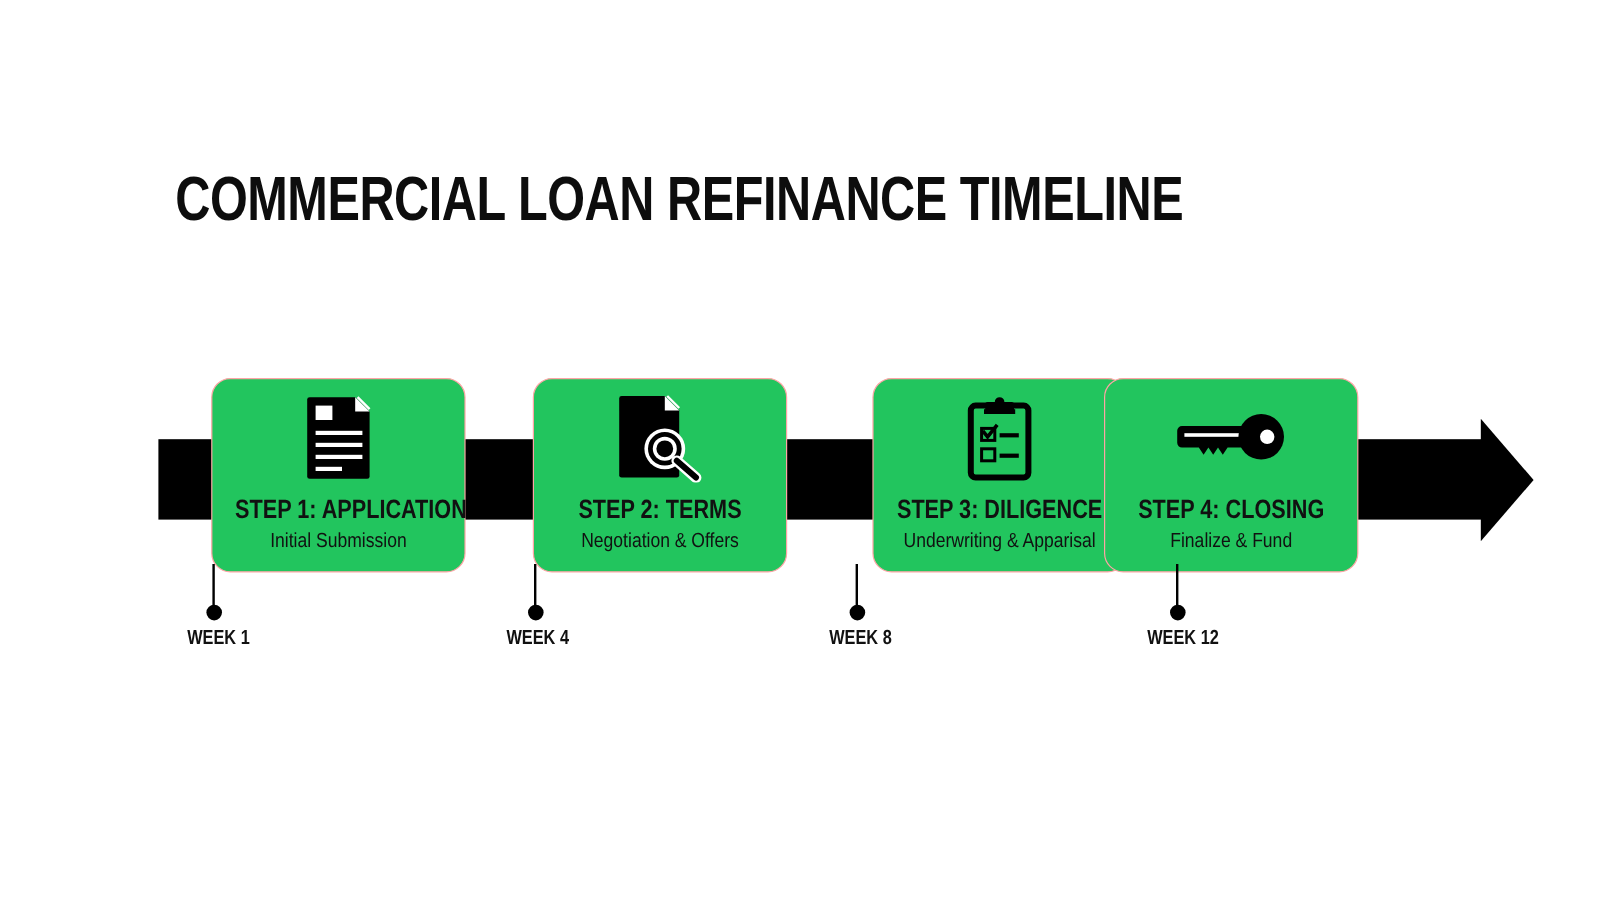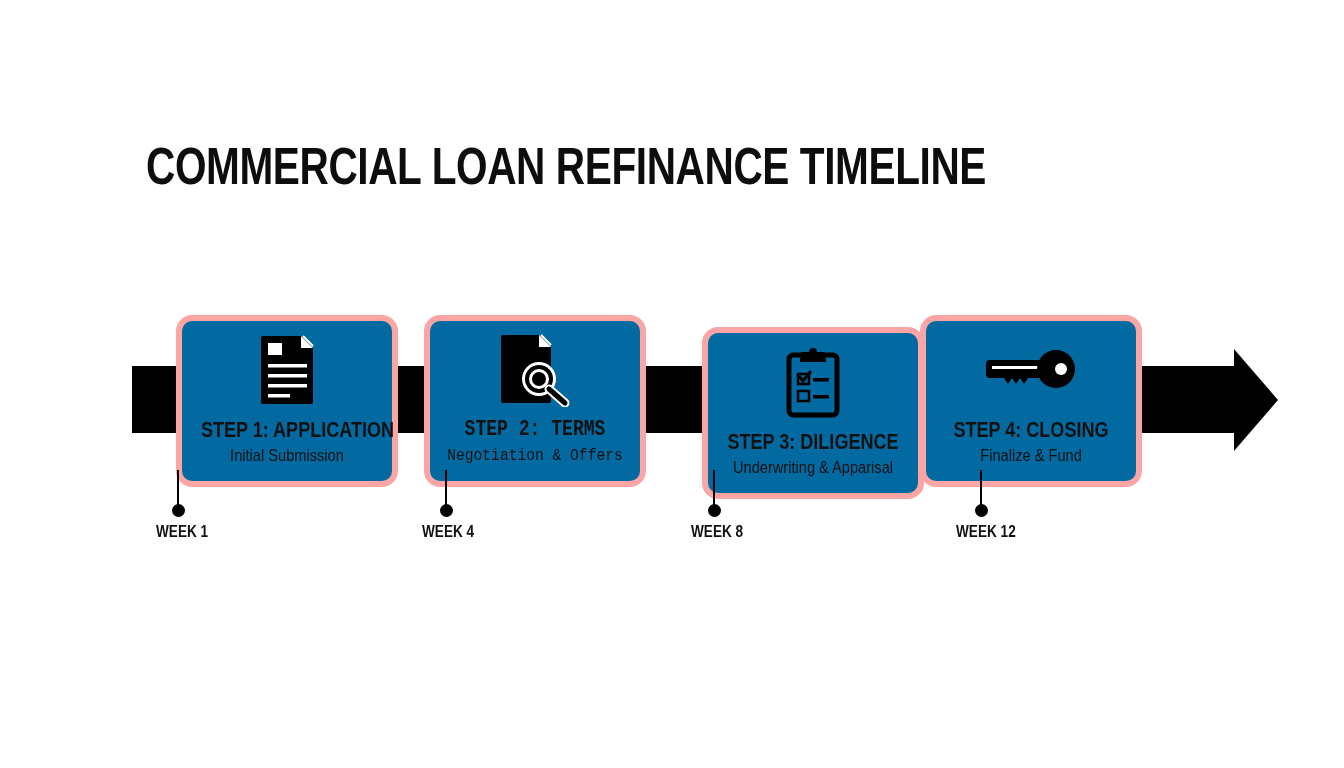--- a/index.html
+++ b/index.html
@@ -45,23 +45,23 @@
     height: 0;
     border-top: 51px solid transparent;
     border-bottom: 51px solid transparent;
     border-left: 44px solid #000;
   }
   .step-box {
     position: absolute;
     top: 315px;
     width: 210px;
     height: 160px;
-    border: 6px solid #fca5a5;
+    border: 1px solid #fca5a5;
     border-radius: 16px;
-    background: #0369a1;
+    background: #22c55e;
     box-sizing: content-box;
   }
   .step-icon {
     position: absolute;
     left: 50%;
     top: 14px;
     transform: translateX(-50%);
     width: 80px;
     height: 70px;
     display: flex;
@@ -139,39 +139,39 @@
       <rect x="9" y="30" width="39" height="3.5" fill="#fff"></rect>
       <rect x="9" y="40" width="39" height="3.5" fill="#fff"></rect>
       <rect x="9" y="50" width="39" height="3.5" fill="#fff"></rect>
       <rect x="9" y="60" width="22" height="3.5" fill="#fff"></rect>
     </svg>
   </div>
   <div class="step-title">STEP 1: APPLICATION</div>
   <div class="step-sub">Initial Submission</div>
 </div>
 
-<div class="step-box" style="left:424px;font-family:Liberation Mono, monospace;">
+<div class="step-box" style="left:444px;">
   <div class="step-icon">
     <svg width="72" height="74" viewBox="0 0 72 74">
       <path d="M4 2 H40 L52 14 V68 a2 2 0 0 1 -2 2 H4 a2 2 0 0 1 -2 -2 V4 a2 2 0 0 1 2 -2 Z" fill="#000"></path>
       <path d="M40 2 L52 14 H40 Z" fill="#fff"></path>
       <path d="M42 2 L52 12" stroke="#fff" stroke-width="2"></path>
       <circle cx="40" cy="46" r="17" fill="#fff"></circle>
       <circle cx="40" cy="46" r="14" fill="#000"></circle>
       <circle cx="40" cy="46" r="10" fill="#fff"></circle>
       <circle cx="40" cy="46" r="7" fill="#000"></circle>
       <line x1="50" y1="56" x2="66" y2="70" stroke="#fff" stroke-width="9" stroke-linecap="round"></line>
       <line x1="50" y1="56" x2="66" y2="70" stroke="#000" stroke-width="5" stroke-linecap="round"></line>
     </svg>
   </div>
   <div class="step-title">STEP 2: TERMS</div>
   <div class="step-sub">Negotiation &amp; Offers</div>
 </div>
 
-<div class="step-box" style="left:702px;margin-top:12px;">
+<div class="step-box" style="left:727px;">
   <div class="step-icon">
     <svg width="56" height="72" viewBox="0 0 56 72">
       <rect x="4" y="9" width="48" height="60" rx="4" fill="none" stroke="#000" stroke-width="5"></rect>
       <path d="M18 6 H24 a4 4 0 0 1 8 0 H38 a2 2 0 0 1 2 2 V14 H16 V8 a2 2 0 0 1 2 -2 Z" fill="#000"></path>
       <rect x="15" y="12" width="26" height="4" fill="#000"></rect>
       <path d="M14 30 L18 35 L26 25" fill="none" stroke="#000" stroke-width="3"></path>
       <rect x="13" y="28" width="11" height="10" fill="none" stroke="#000" stroke-width="2.5"></rect>
       <rect x="28" y="32" width="16" height="3.5" fill="#000"></rect>
       <rect x="13" y="45" width="11" height="10" fill="none" stroke="#000" stroke-width="2.5"></rect>
       <rect x="28" y="49" width="16" height="3.5" fill="#000"></rect>

